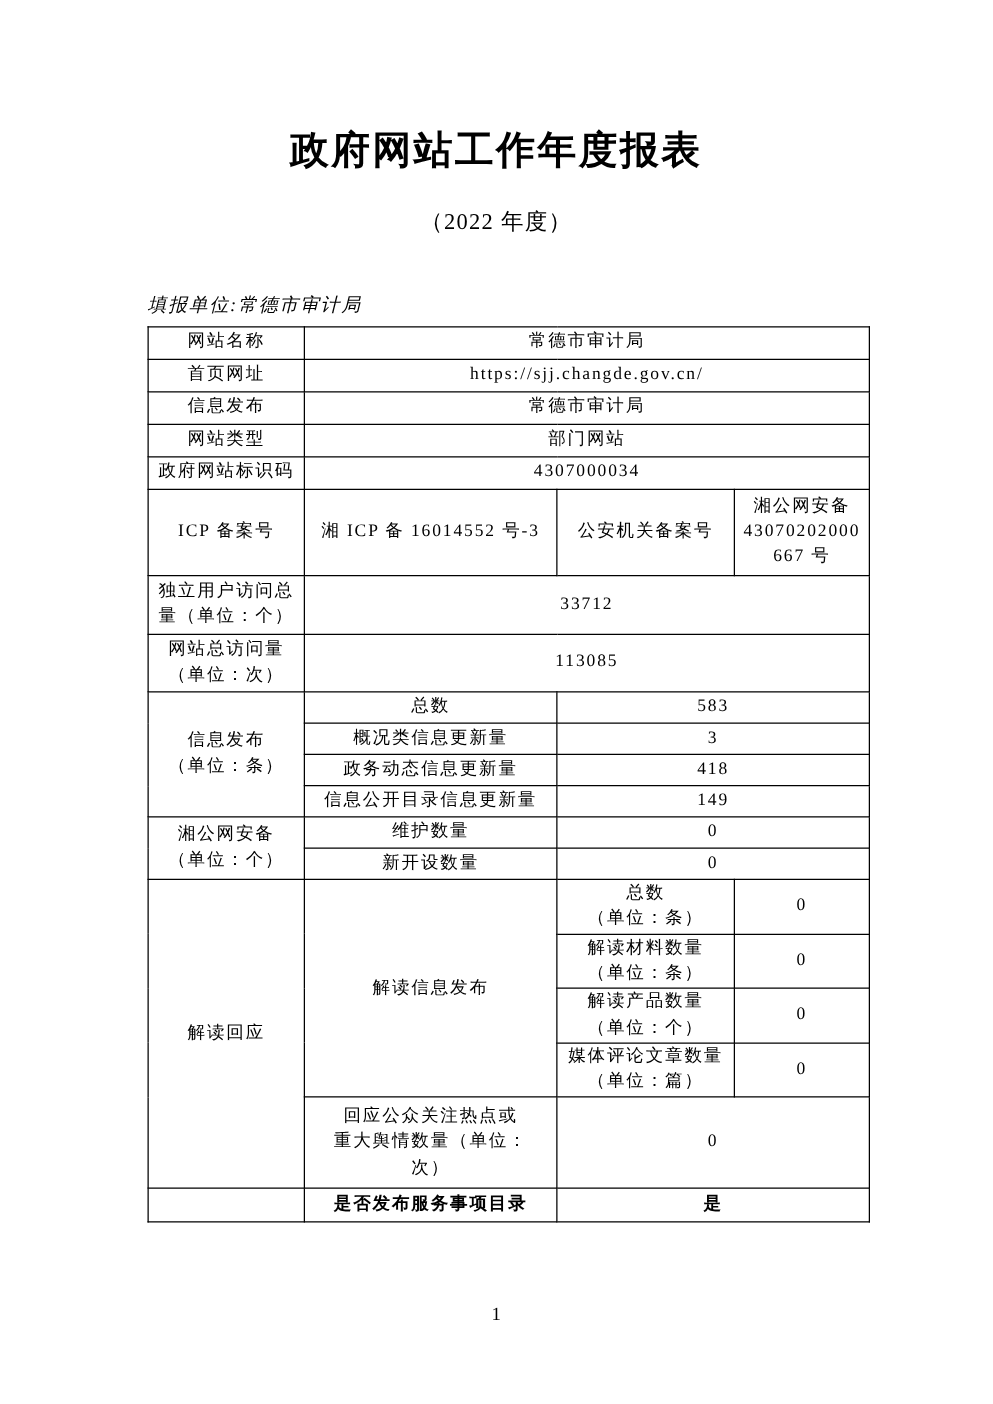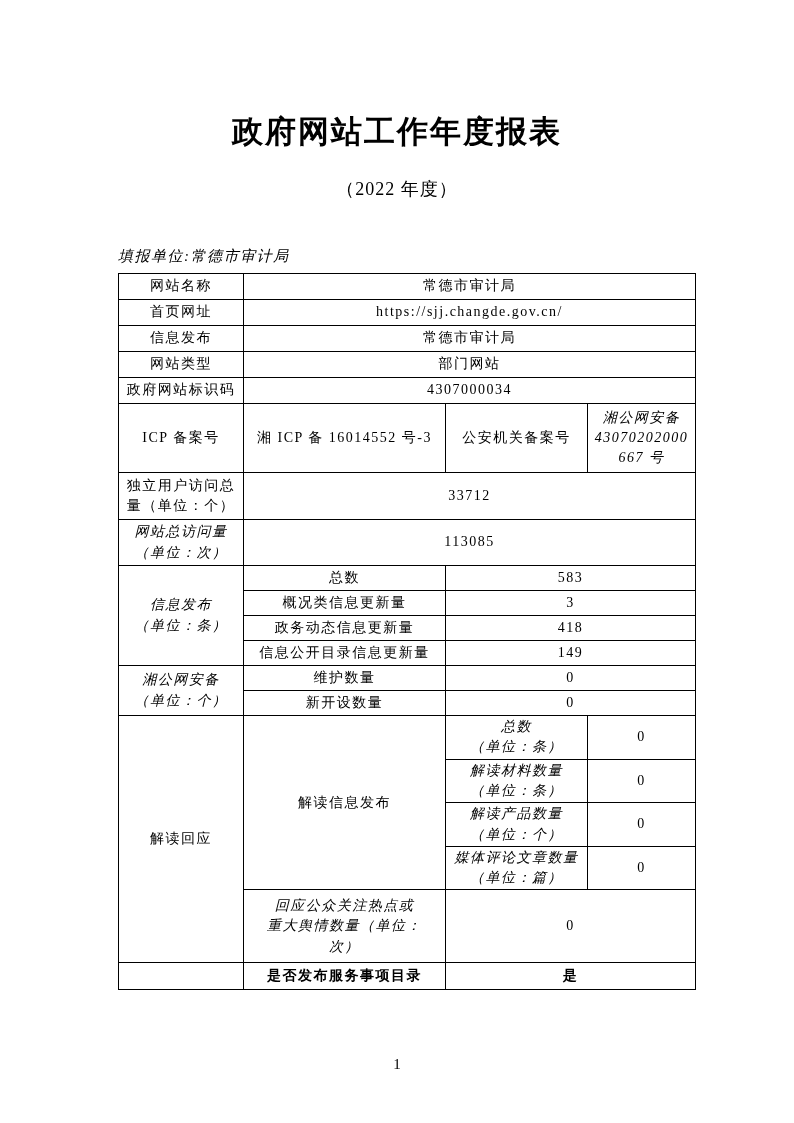--- a/index.html
+++ b/index.html
@@ -11,21 +11,21 @@
     color: #000000;
     font-family: "Liberation Serif", "DejaVu Serif", serif;
     overflow: hidden;
   }
   .page {
     position: relative;
     width: 794px;
     height: 1123px;
   }
   .doc-title {
-    margin: 12px;
+    margin: 0;
     padding-top: 103px;
     text-align: center;
     font-size: 31px;
     font-weight: bold;
     letter-spacing: 2px;
     line-height: 1.1;
   }
   .doc-subtitle {
     margin-top: 28px;
     text-align: center;
@@ -47,21 +47,21 @@
   table.report td {
     border: 1px solid #000000;
     font-size: 14px;
     line-height: 1.45;
     letter-spacing: 1.5px;
     text-align: center;
     vertical-align: middle;
     padding: 1px 4px;
     overflow: hidden;
   }
-  td.pre { white-space: pre-line; font-style: italic; }
+  td.pre { white-space: pre-line; }
   td.left { text-align: left; }
   tr.h26 td  { height: 26px; }
   tr.hicp td { height: 69px; }
   tr.h47 td  { height: 47px; }
   tr.h46 td  { height: 46px; }
   tr.h25 td  { height: 25px; }
   tr.h43 td  { height: 43px; }
   tr.h73 td  { height: 73px; }
   tr.h27 td  { height: 27px; font-weight: bold; }
   .page-number {

